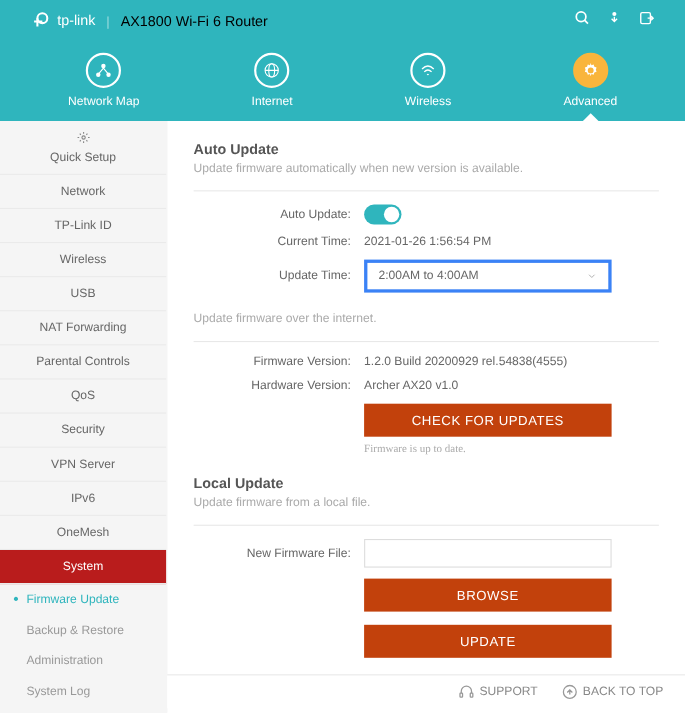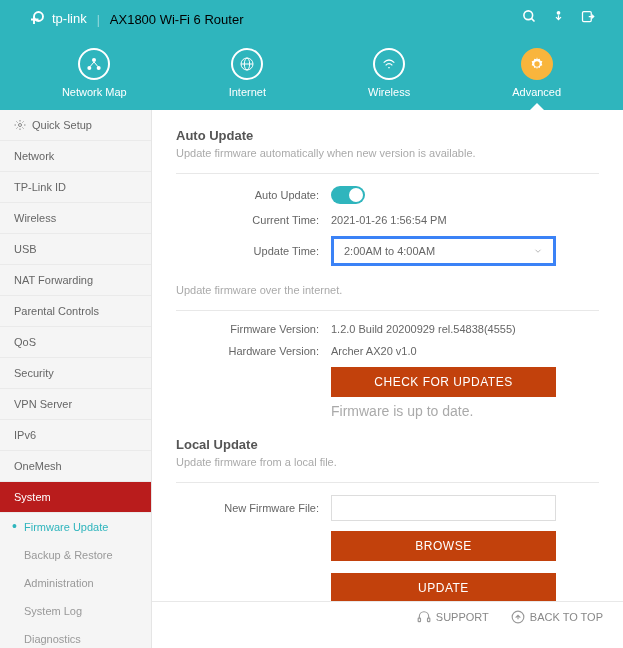--- a/index.html
+++ b/index.html
@@ -17,21 +17,21 @@
 
 .tabs { display: flex; justify-content: center; gap: 102px; align-items: flex-end; height: 75px; padding-bottom: 0; }
 .tab { display: flex; flex-direction: column; align-items: center; gap: 6px; cursor: pointer; position: relative; padding-bottom: 12px; }
 .tab-icon { width: 32px; height: 32px; border: 2px solid #fff; border-radius: 50%; display: flex; align-items: center; justify-content: center; }
 .tab-icon.active { background: #f9b53c; border-color: #f9b53c; }
 .tab-label { color: #fff; font-size: 11px; }
 .tab.active::after { content: ""; position: absolute; bottom: -1px; left: 50%; transform: translateX(-50%); width: 0; height: 0; border-left: 8px solid transparent; border-right: 8px solid transparent; border-bottom: 8px solid #fff; }
 
 .body { display: flex; height: 538px; }
 .sidebar { width: 152px; background: #f5f5f5; border-right: 1px solid #e5e5e5; overflow-y: auto; }
-.sidebar-item { padding: 9px 14px; font-size: 11px; color: #666; cursor: pointer; border-bottom: 1px solid #eaeaea; display: flex; align-items: center; gap: 6px; }
+.sidebar-item { padding: 9px 14px; font-size: 11px; color: #666; cursor: pointer; border-bottom: 1px solid #eaeaea; display: flex; align-items: center; gap: 6px; flex-direction: column; }
 .sidebar-item.selected { background: #b91c1c; color: #fff; }
 .sidebar-sub-item { padding: 8px 14px 8px 24px; font-size: 11px; color: #999; cursor: pointer; }
 .sidebar-sub-item.active { color: #2fb5bd; position: relative; }
 .sidebar-sub-item.active::before { content: "•"; position: absolute; left: 12px; color: #2fb5bd; font-size: 14px; line-height: 10px; }
 
 .content { flex: 1; padding: 18px 24px; overflow-y: auto; position: relative; }
 .section { margin-bottom: 18px; }
 .section-title { font-size: 13px; font-weight: bold; color: #555; margin-bottom: 4px; }
 .section-desc { font-size: 11px; color: #aaa; margin-bottom: 14px; }
 hr.sep { border: none; border-top: 1px solid #e8e8e8; margin: 4px 0 12px; }
@@ -42,23 +42,23 @@
 .settings-link { color: #2fb5bd; font-size: 11px; cursor: pointer; }
 
 .toggle { width: 34px; height: 18px; background: #2fb5bd; border-radius: 10px; position: relative; cursor: pointer; }
 .toggle::after { content: ""; position: absolute; right: 2px; top: 2px; width: 14px; height: 14px; background: #fff; border-radius: 50%; }
 
 .select-box { border: 3px solid #3b82f6; padding: 6px 10px; font-size: 11px; color: #666; width: 225px; display: flex; justify-content: space-between; align-items: center; cursor: pointer; }
 .input-box { border: 1px solid #ddd; padding: 6px 8px; font-size: 11px; width: 225px; height: 26px; }
 
 .action-wrap { margin-left: 155px; }
 .btn { background: #c2410c; color: #fff; text-align: center; padding: 8px 0; font-size: 12px; letter-spacing: 0.5px; width: 225px; cursor: pointer; border: none; margin-bottom: 6px; }
-.status-text { font-size: 14px; color: #aaa; }
-
-.footer { position: absolute; bottom: 16px; left: 152px; right: 0; background: #fff; border-top: 1px solid #e8e8e8; padding: 8px 20px; display: flex; justify-content: flex-end; gap: 22px; font-size: 11px; color: #888; }
+.status-text { font-size: 10px; color: #aaa; font-family: Liberation Serif, serif; }
+
+.footer { position: absolute; bottom: 4px; left: 152px; right: 0; background: #fff; border-top: 1px solid #e8e8e8; padding: 8px 20px; display: flex; justify-content: flex-end; gap: 22px; font-size: 11px; color: #888; }
 .footer-link { display: flex; align-items: center; gap: 5px; cursor: pointer; }
 </style>
 </head>
 <body>
 
 <div class="header">
   <div class="header-top">
     <div class="logo">
       <svg class="logo-icon" viewBox="0 0 24 24" fill="none" stroke="#fff" stroke-width="2.5">
           <circle cx="14" cy="10" r="6"></circle>

